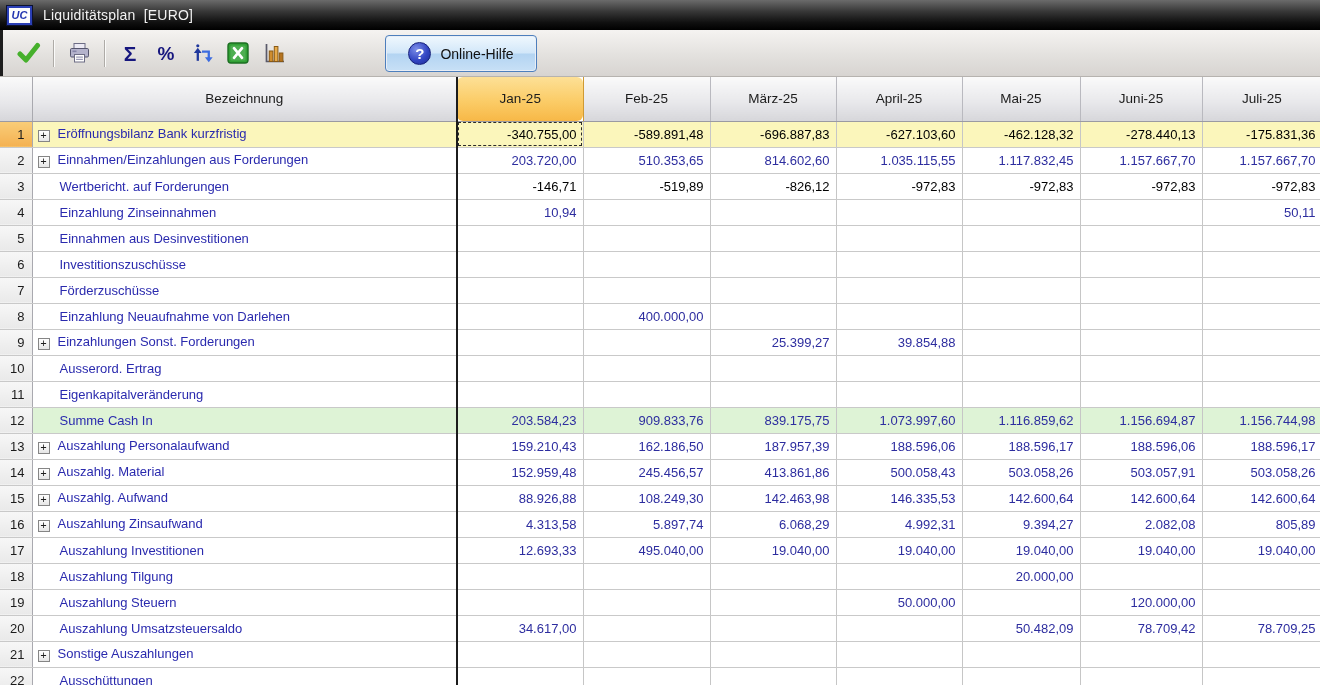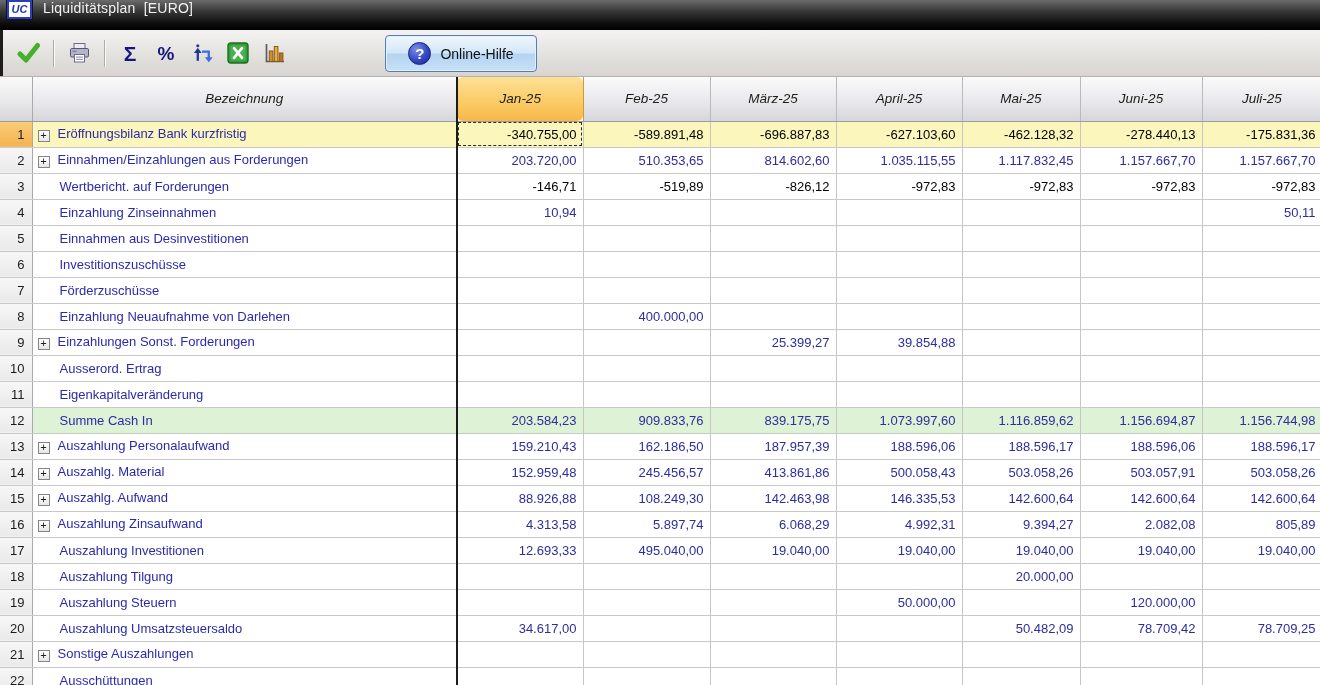--- a/index.html
+++ b/index.html
@@ -5,21 +5,21 @@
   * { box-sizing: border-box; }
   html,body { margin:0; padding:0; }
   body {
     width:1320px; height:685px; overflow:hidden;
     font-family:"Liberation Sans", sans-serif;
     background:#ffffff;
   }
 
   
   .titlebar {
-    height:30px; display:flex; gap:11px;
+    height:30px; display:flex; align-items:center; gap:11px;
     background:linear-gradient(#6b6b6b, #353535 40%, #101010 75%, #000);
     padding-left:7px;
   }
   .uc-logo {
     width:25px; height:19px; background:#fdfdfd;
     border:2px solid #2b3fb5; outline:1px solid #0c1230;
     color:#2335b0; font-weight:bold; font-style:italic; font-size:11px;
     display:flex; align-items:center; justify-content:center; line-height:1;
   }
   .win-title { color:#f2f2f2; font-size:14px; white-space:pre; letter-spacing:0.2px; }
@@ -62,21 +62,20 @@
   .grid th, .grid td {
     padding:0; height:26px; font-size:13px;
     border-right:1px solid #c6c6c6; border-bottom:1px solid #c9c9c9;
     overflow:hidden; white-space:nowrap;
   }
   .grid th {
     height:44px; font-weight:normal; color:#1c1c1c; font-size:13.5px;
     background:linear-gradient(#fafafa, #e7e7ea 60%, #d6d6da);
     border-right:1px solid #b9b9bf; border-bottom:1px solid #9a9aa2;
     text-align:center;
-    font-style:italic;
   }
   .grid th.sel-col {
     background:linear-gradient(#fde096, #fbcc67 55%, #f7b847);
     border-right:1px solid #cf9a33;
     border-radius:6px;
   }
   .grid th.corner { border-right:1px solid #a9a9af; }
   .grid th.label-h, .grid td.label { border-right:2px solid #1c1c1c; }
 
   td.rownum {

